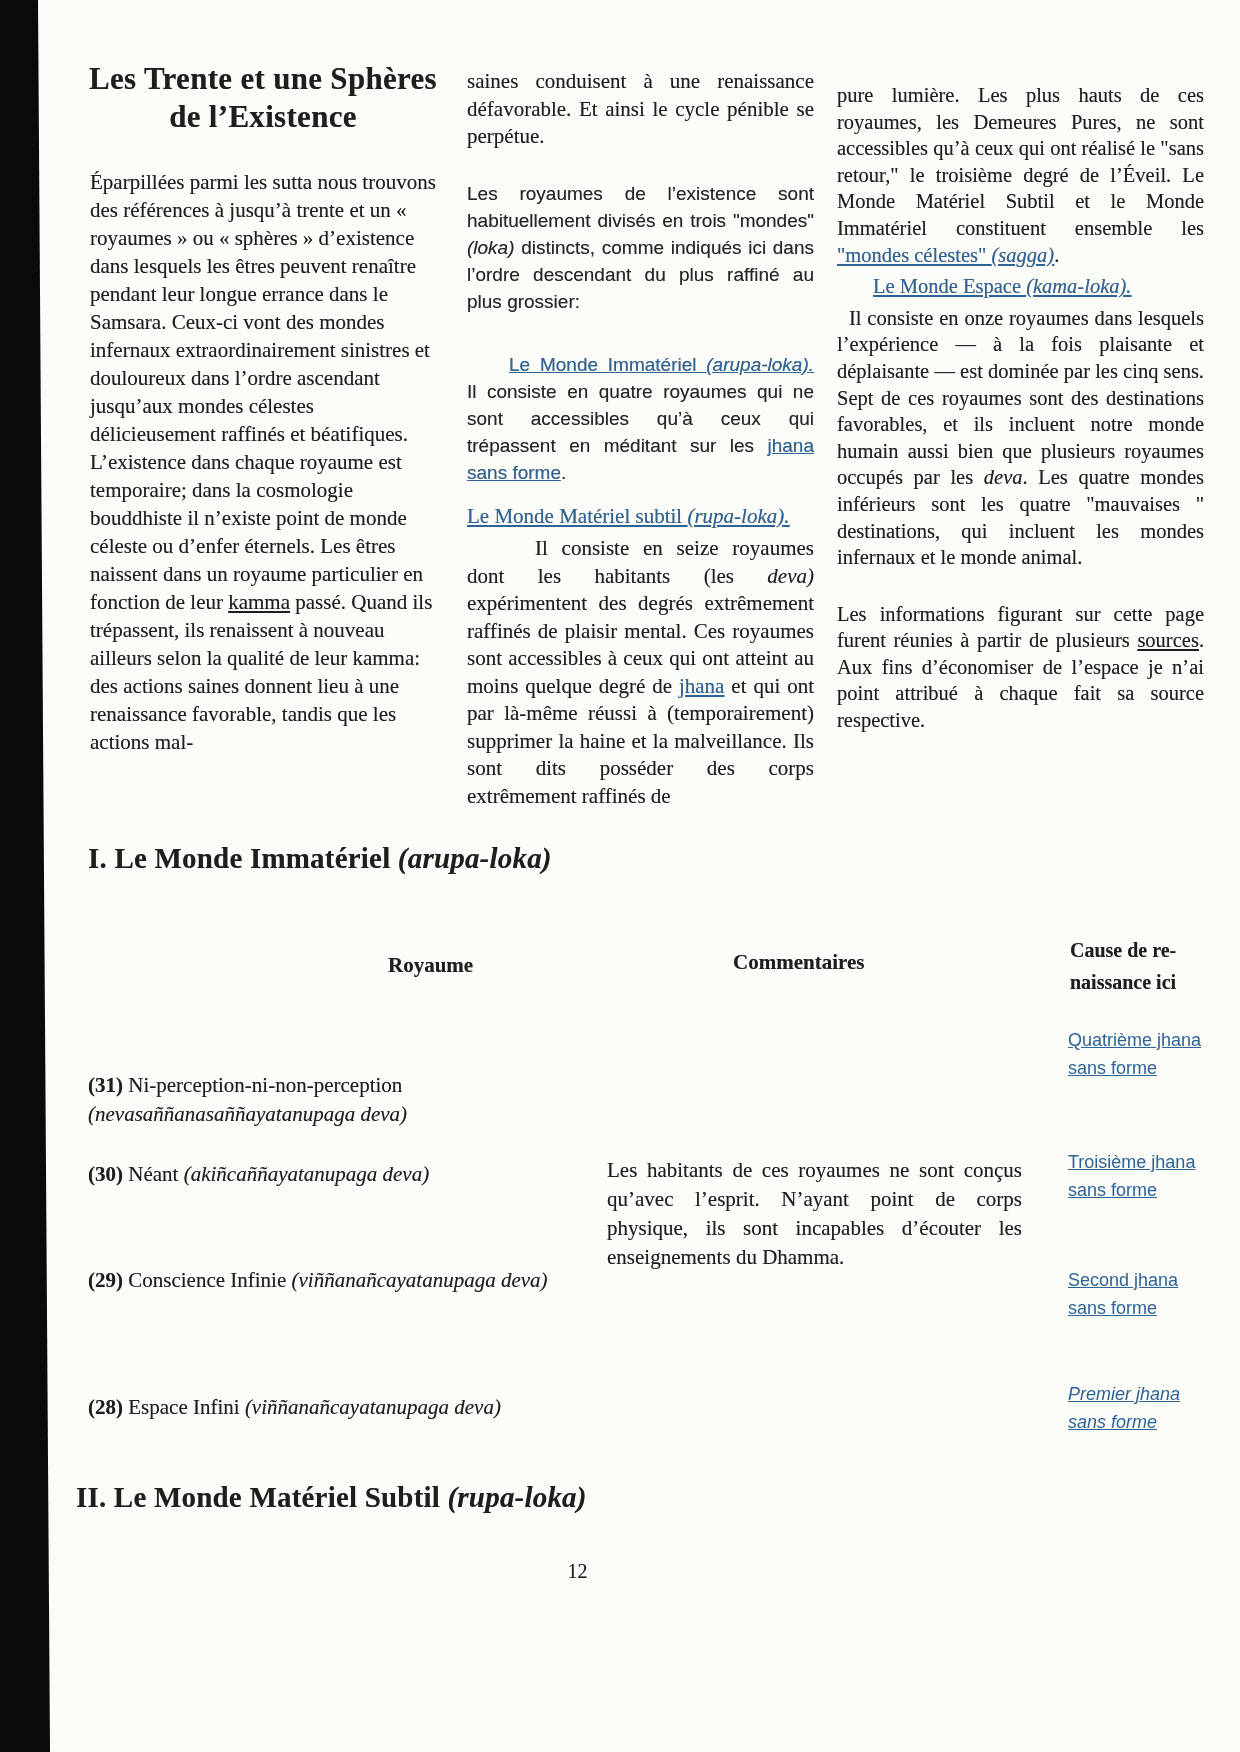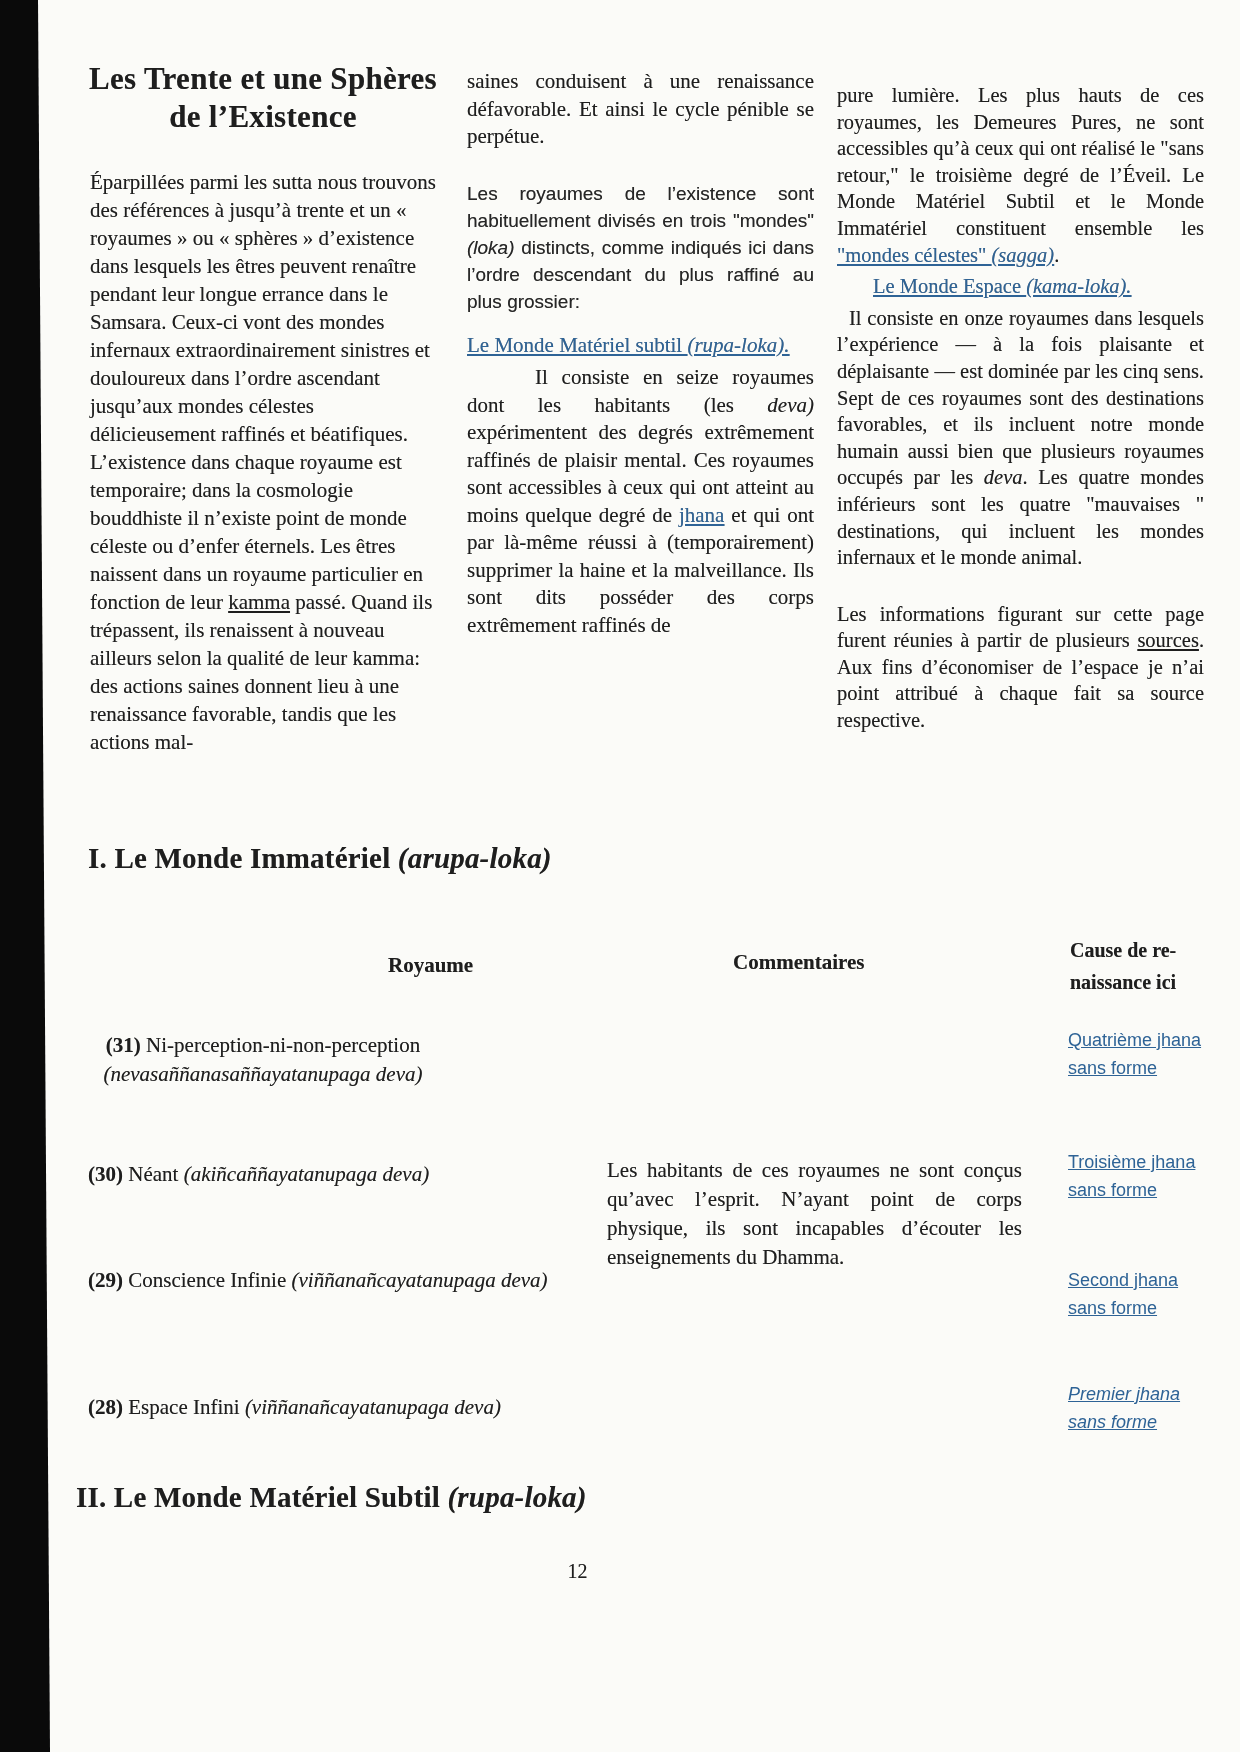--- a/index.html
+++ b/index.html
@@ -43,21 +43,21 @@
   .sec-heading{font-size:29px;font-weight:bold;letter-spacing:.2px;white-space:nowrap;}
   #heading1{left:88px;top:842px;}
   #heading2{left:76px;top:1481px;}
 
   .tbl-hdr{font-size:21px;font-weight:bold;}
   #hdr-royaume{left:388px;top:953px;}
   #hdr-commentaires{left:733px;top:950px;}
   #hdr-cause{left:1070px;top:934px;width:142px;font-size:20px;line-height:32px;}
 
   .row{font-size:21px;line-height:29px;}
-  #row31{left:88px;top:1031px;width:350px;text-align:center;}
+  #row31{left:88px;top:1071px;width:350px;}
   #row30{left:88px;top:1160px;width:430px;}
   #row29{left:88px;top:1266px;width:470px;}
   #row28{left:88px;top:1393px;width:470px;}
 
   #comment-cell{left:597px;top:1156px;width:415px;font-size:21px;line-height:29px;margin-left:10px;}
 
   .cause{width:150px;font-size:18px;line-height:28px;}
   .cause a{display:inline;}
   #cause31{left:1068px;top:1026px;}
   #cause30{left:1068px;top:1148px;}
@@ -72,20 +72,21 @@
 <div id="scan-bar" class="abs"></div>
 
 <div id="col1" class="abs ink">
   <div class="title serif">Les Trente et une Sphères de l’Existence</div>
   <p class="body serif"><span>Éparpillées parmi les sutta nous trouvons des références à jusqu’à trente et un « royaumes » ou « sphères » d’existence dans lesquels les êtres peuvent renaître pendant leur longue errance dans le Samsara. Ceux-ci vont des mondes infernaux extraordinairement sinistres et douloureux dans l’ordre ascendant jusqu’aux mondes célestes délicieusement raffinés et béatifiques. L’existence dans chaque royaume est temporaire; dans la cosmologie bouddhiste il n’existe point de monde céleste ou d’enfer éternels. Les êtres naissent dans un royaume particulier en fonction de leur </span><a class="darklink">kamma</a><span> passé. Quand ils trépassent, ils renaissent à nouveau ailleurs selon la qualité de leur kamma: des actions saines donnent lieu à une renaissance favorable, tandis que les actions mal-</span></p>
 </div>
 
 <div id="col2" class="abs ink">
   <p class="p1 serif just">saines conduisent à une renaissance défavorable. Et ainsi le cycle pénible se perpétue.</p>
   <p class="p2 sans just"><span>Les royaumes de l’existence sont habituellement divisés en trois "mondes" </span><span class="i">(loka)</span><span> distincts, comme indiqués ici dans l’ordre descendant du plus raffiné au plus grossier:</span></p>
+  <p class="p3 sans just"><a class="link"><span>Le Monde Immatériel </span><span class="i">(arupa-loka).</span></a><span> Il consiste en quatre royaumes qui ne sont accessibles qu’à ceux qui trépassent en méditant sur les </span><a class="link">jhana sans forme</a><span>.</span></p>
   <p class="p4l serif"><a class="link"><span>Le Monde Matériel subtil </span><span class="i">(rupa-loka).</span></a></p>
   <p class="p4r serif just"><span>Il consiste en seize royaumes dont les habitants (les </span><span class="i">deva)</span><span> expérimentent des degrés extrêmement raffinés de plaisir mental. Ces royaumes sont accessibles à ceux qui ont atteint au moins quelque degré de </span><a class="link">jhana</a><span> et qui ont par là-même réussi à (temporairement) supprimer la haine et la malveillance. Ils sont dits posséder des corps extrêmement raffinés de</span></p>
 </div>
 
 <div id="col3" class="abs ink">
   <p class="p1 serif just"><span>pure lumière. Les plus hauts de ces royaumes, les Demeures Pures, ne sont accessibles qu’à ceux qui ont réalisé le "sans retour," le troisième degré de l’Éveil. Le Monde Matériel Subtil et le Monde Immatériel constituent ensemble les </span><a class="link"><span>"mondes célestes" </span><span class="i">(sagga)</span></a><span>.</span></p>
   <p class="p2l serif"><a class="link"><span>Le Monde Espace </span><span class="i">(kama-loka).</span></a></p>
   <p class="p2r serif just"><span>Il consiste en onze royaumes dans lesquels l’expérience — à la fois plaisante et déplaisante — est dominée par les cinq sens. Sept de ces royaumes sont des destinations favorables, et ils incluent notre monde humain aussi bien que plusieurs royaumes occupés par les </span><span class="i">deva</span><span>. Les quatre mondes inférieurs sont les quatre "mauvaises " destinations, qui incluent les mondes infernaux et le monde animal.</span></p>
   <p class="p3 serif just"><span>Les informations figurant sur cette page furent réunies à partir de plusieurs </span><a class="darklink">sources</a><span>. Aux fins d’économiser de l’espace je n’ai point attribué à chaque fait sa source respective.</span></p>
 </div>

